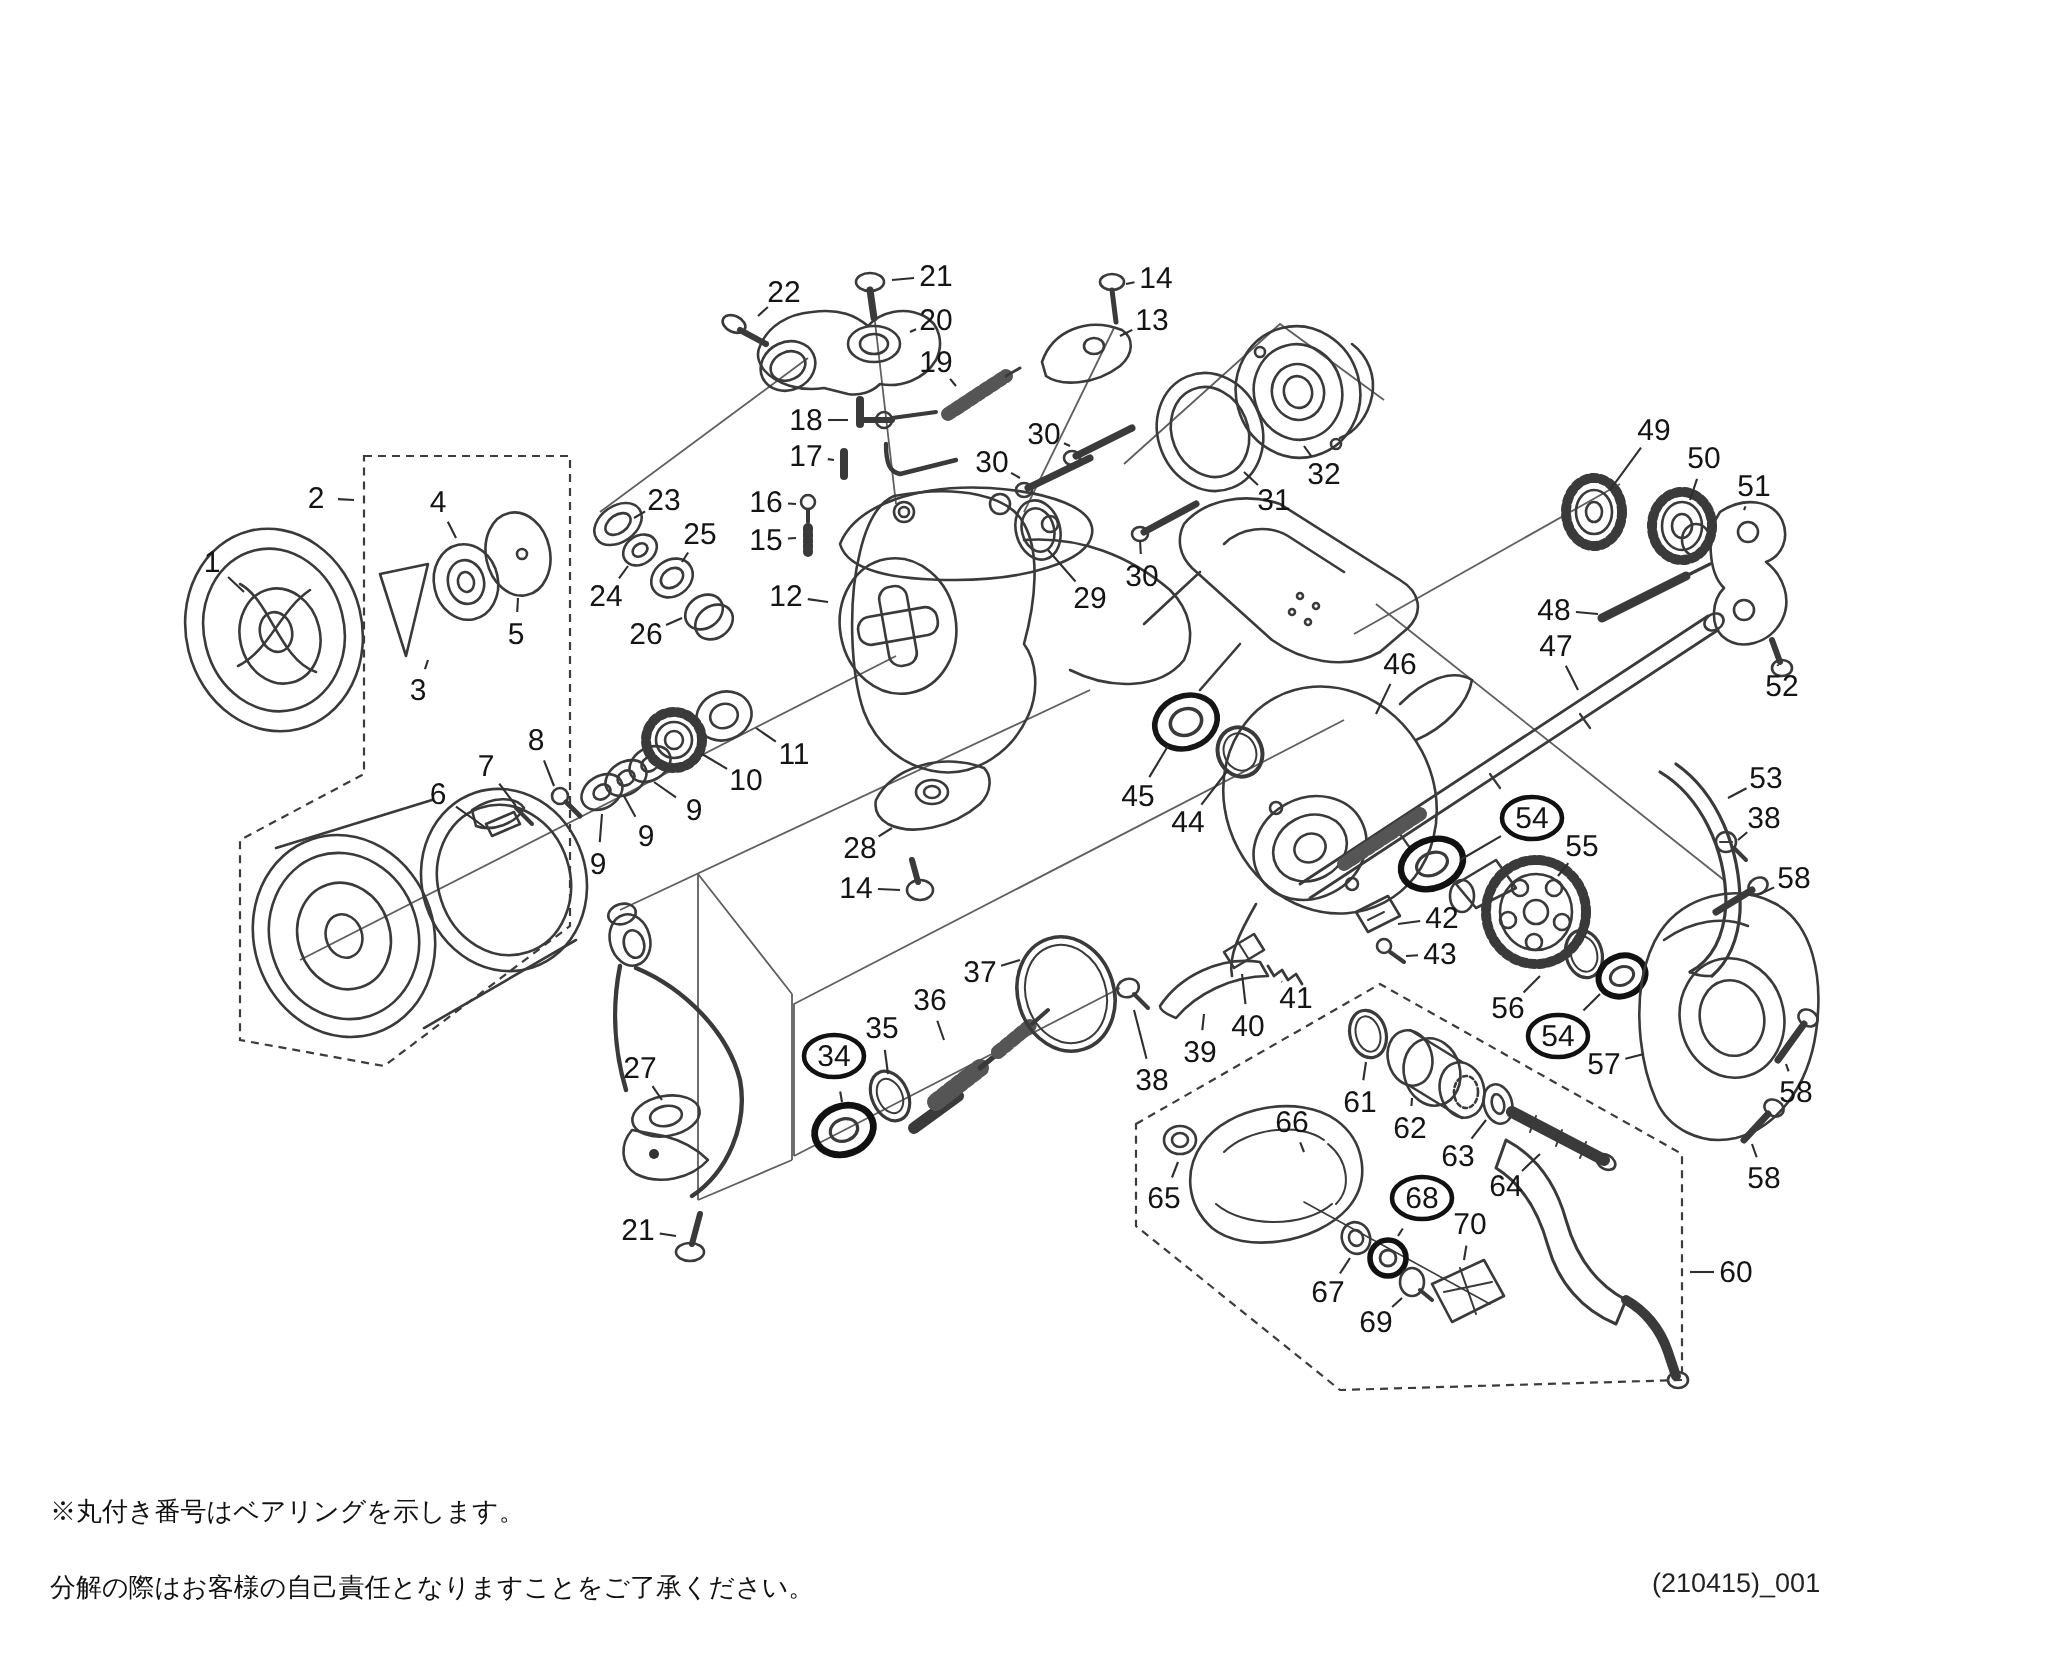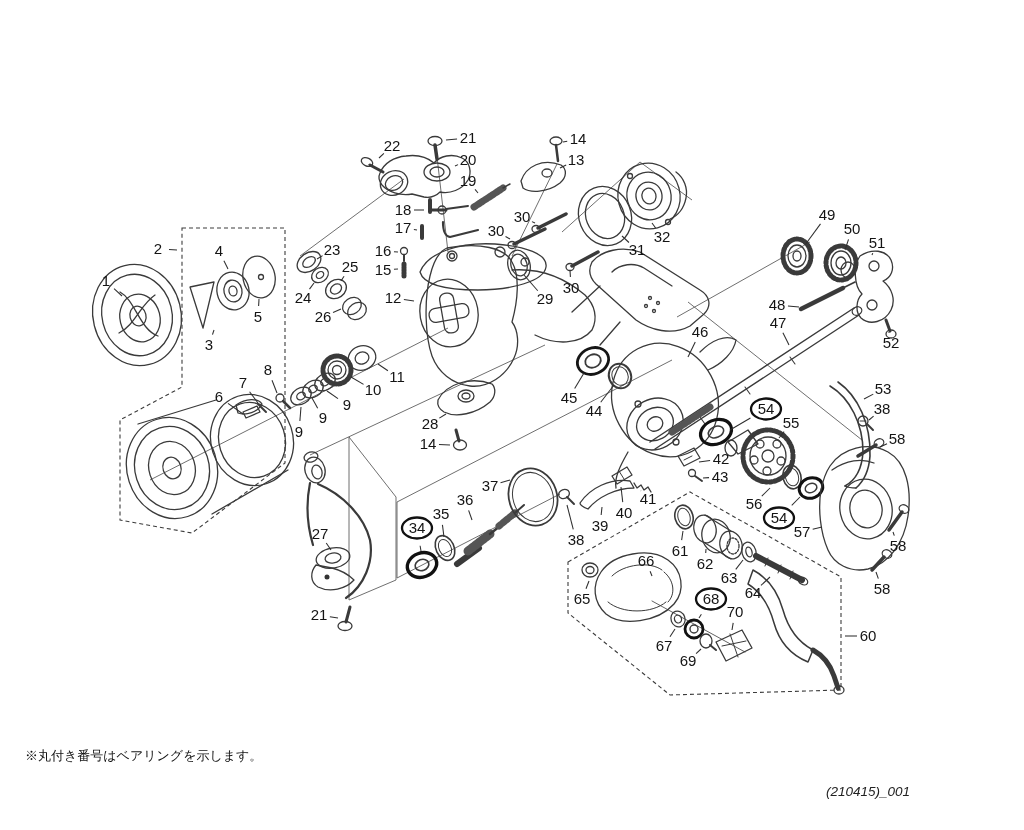--- a/index.html
+++ b/index.html
@@ -2,21 +2,21 @@
 <html><head>
 <meta charset="utf-8">
 <style>
   html,body{margin:0;padding:0;background:#fff;}
   .stage{position:relative;width:1024px;height:830px;background:#ffffff;overflow:hidden;
          font-family:"Liberation Sans",sans-serif;}
   svg{position:absolute;left:0;top:0;}
   .note{position:absolute;left:25px;font-size:13px;line-height:19px;color:#111;
         font-family:Liberation Sans, sans-serif;white-space:nowrap;text-align:center;}
   .docnum{position:absolute;left:826px;top:784px;font-size:13.5px;color:#222;
-          font-family:"Liberation Sans",sans-serif;font-style:italic;}
+          font-family:"Liberation Sans",sans-serif;}
   .plabel{font:15px "Liberation Sans",sans-serif;fill:#141414;}
   .leader{stroke:#2e2e2e;stroke-width:1.05;fill:none;}
   .circ{fill:none;stroke:#111;stroke-width:2.3;}
   .cons{stroke:#5f5f5f;stroke-width:0.9;fill:none;}
   .dashbox{stroke:#3c3c3c;stroke-width:1.1;stroke-dasharray:4 3;fill:none;}
 </style>
 </head>
 <body>
 
 <div class="stage">
@@ -703,15 +703,16 @@
           <text x="688" y="666" text-anchor="middle" class="plabel">69</text>
         </g>
         <g>
           <line x1="733.191611139641" y1="622.8503331621536" x2="732" y2="630" class="leader"></line>
           <text x="735" y="617" text-anchor="middle" class="plabel">70</text>
         </g>
       </g>
 </svg>
 
 <div class="note" style="top:746px">※丸付き番号はベアリングを示します。</div>
+<div class="note" style="top:784px">分解の際はお客様の自己責任となりますことをご了承ください。</div>
 <div class="docnum">(210415)_001</div>
 
 </div>
 
 </body></html>

